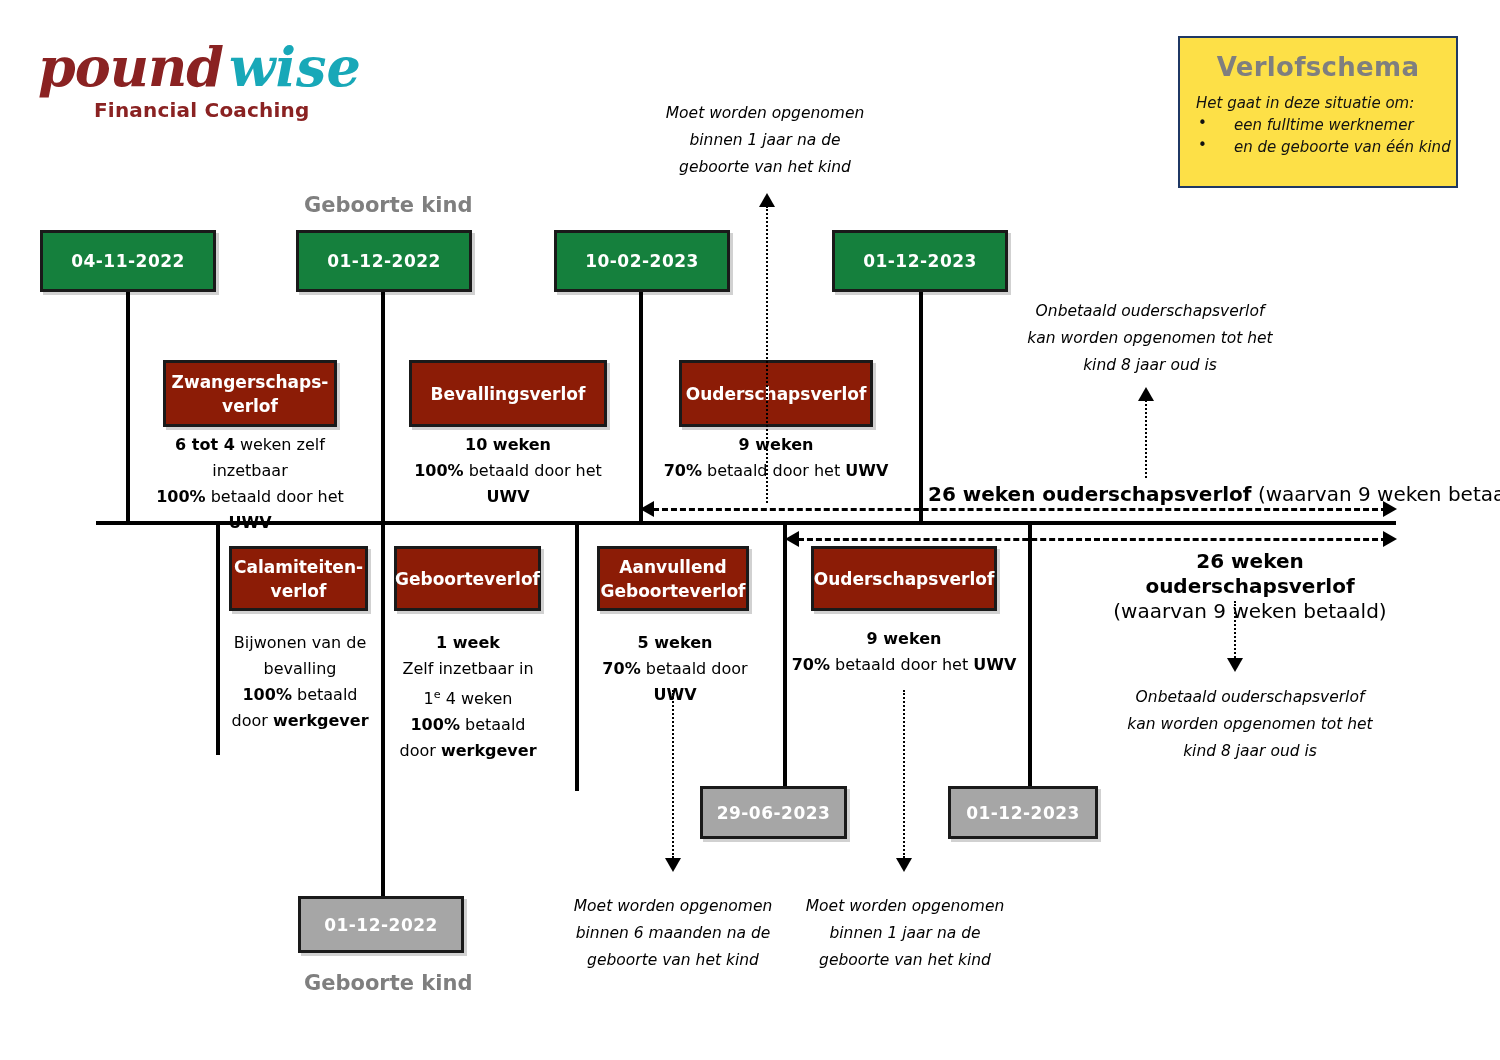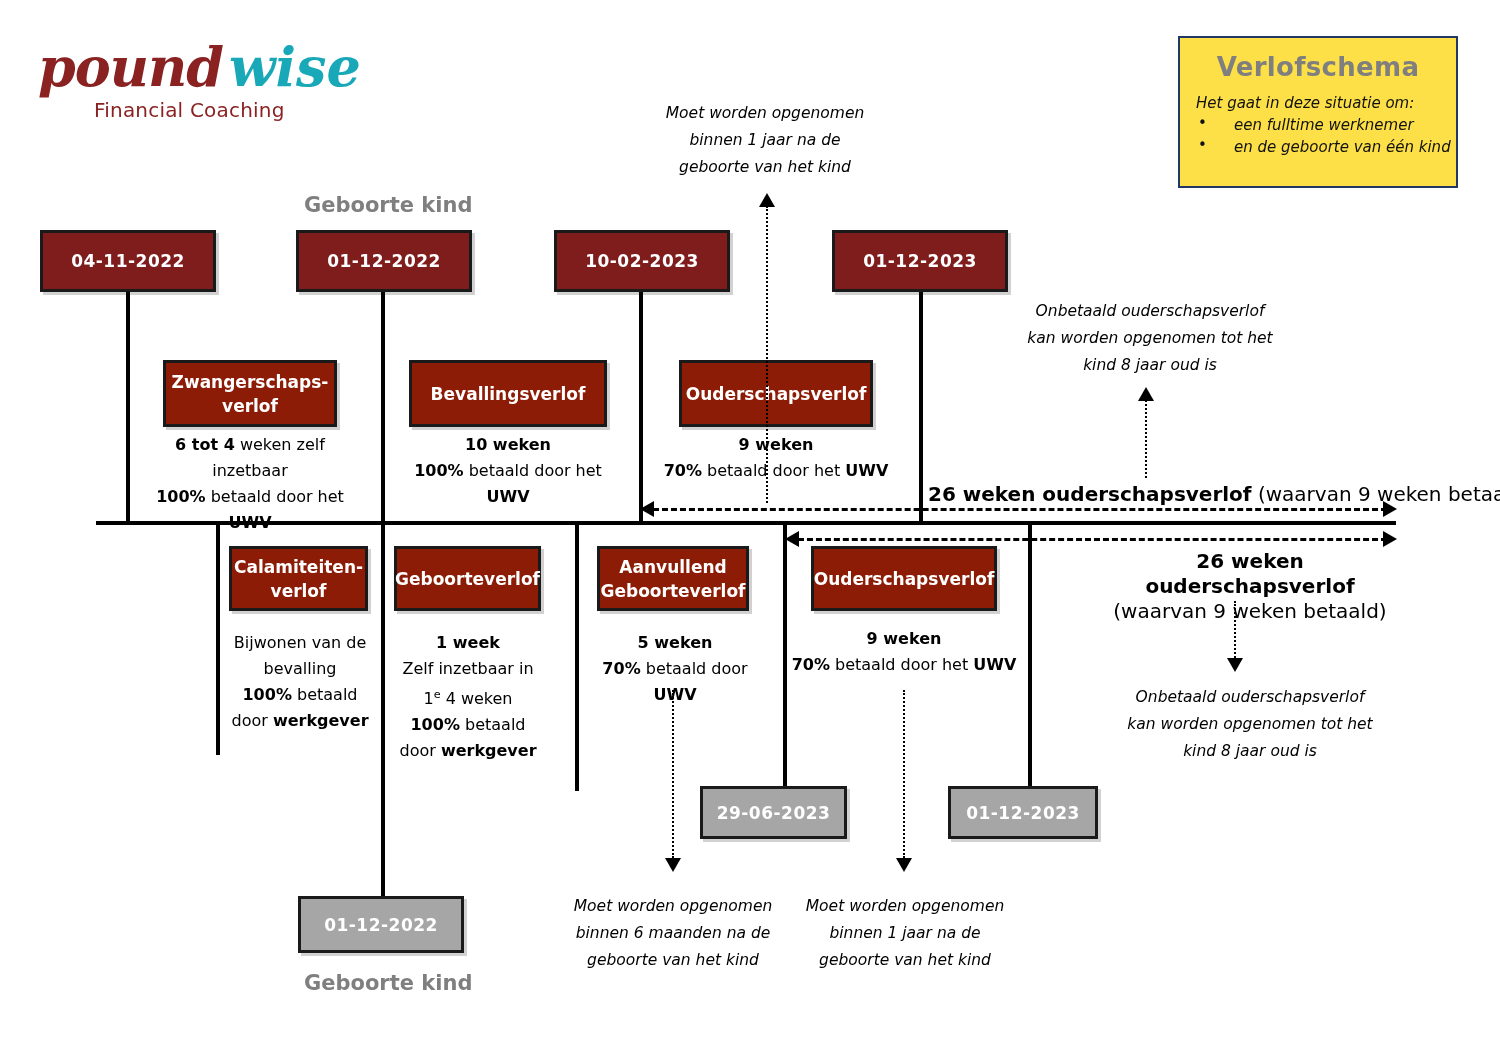--- a/index.html
+++ b/index.html
@@ -12,21 +12,21 @@
     color:#000;
   }
   #stage{position:absolute;left:0;top:0;width:1500px;height:1060px;border-radius:8px;}
   .abs{position:absolute;}
 
   
   #logo{left:38px;top:38px;width:300px;height:95px;}
   #logo .lw{position:absolute;left:0;top:0;font-size:54px;line-height:58px;}
   #logo .pound{font-family:"DejaVu Serif","Liberation Serif",serif;font-style:italic;font-weight:700;color:#8A2222;letter-spacing:-1px;}
   #logo .wise{font-family:"DejaVu Serif","Liberation Serif",serif;font-style:italic;font-weight:700;color:#18A8B8;letter-spacing:0px;margin-left:6px;}
-  #logo .tag{position:absolute;left:56px;top:60px;font-size:20px;color:#8A2222;font-family:"DejaVu Sans","Liberation Sans",sans-serif;letter-spacing:.2px;}
+  #logo .tag{position:absolute;left:56px;top:60px;font-size:20px;color:#8A2222;font-family:"DejaVu Sans","Liberation Sans",sans-serif;letter-spacing:.2px;font-weight:bold;}
 
   
   #titlecard{left:1178px;top:36px;width:276px;height:148px;border:2px solid #1F3864;background:#fde047;}
   #titlecard .ttl{text-align:center;font-size:26px;font-weight:700;color:#7F7F7F;margin-top:14px;letter-spacing:.3px;}
   #titlecard .sub{font-style:italic;font-size:15px;margin:12px 0 0 16px;color:#111;}
   #titlecard ul{margin:3px 0 0 0;padding:0;list-style:none;}
   #titlecard li{font-style:italic;font-size:15px;color:#111;margin:4px 0 0 18px;position:relative;padding-left:36px;}
   #titlecard li:before{content:"\2022";position:absolute;left:0;top:-2px;font-size:15px;}
 
   
@@ -34,21 +34,21 @@
   .vline{background:#000;width:4px;}
 
   
   .datebox{
     border:3px solid #1a1a1a;
     box-sizing:border-box;
     display:flex;align-items:center;justify-content:center;
     color:#ffffff;font-weight:700;font-size:17px;letter-spacing:.5px;
     box-shadow:3px 3px 0 rgba(0,0,0,.18);
   }
-  .teal{background:#7f1d1d;}
+  .teal{background:#15803d;}
   .grey{background:#A6A6A6;}
 
   
   .redbox{
     background:#8C1C06;
     border:3px solid #1a1a1a;
     box-sizing:border-box;
     display:flex;align-items:center;justify-content:center;text-align:center;
     color:#ffffff;font-weight:700;font-size:17px;line-height:24px;
     box-shadow:3px 3px 0 rgba(0,0,0,.18);

